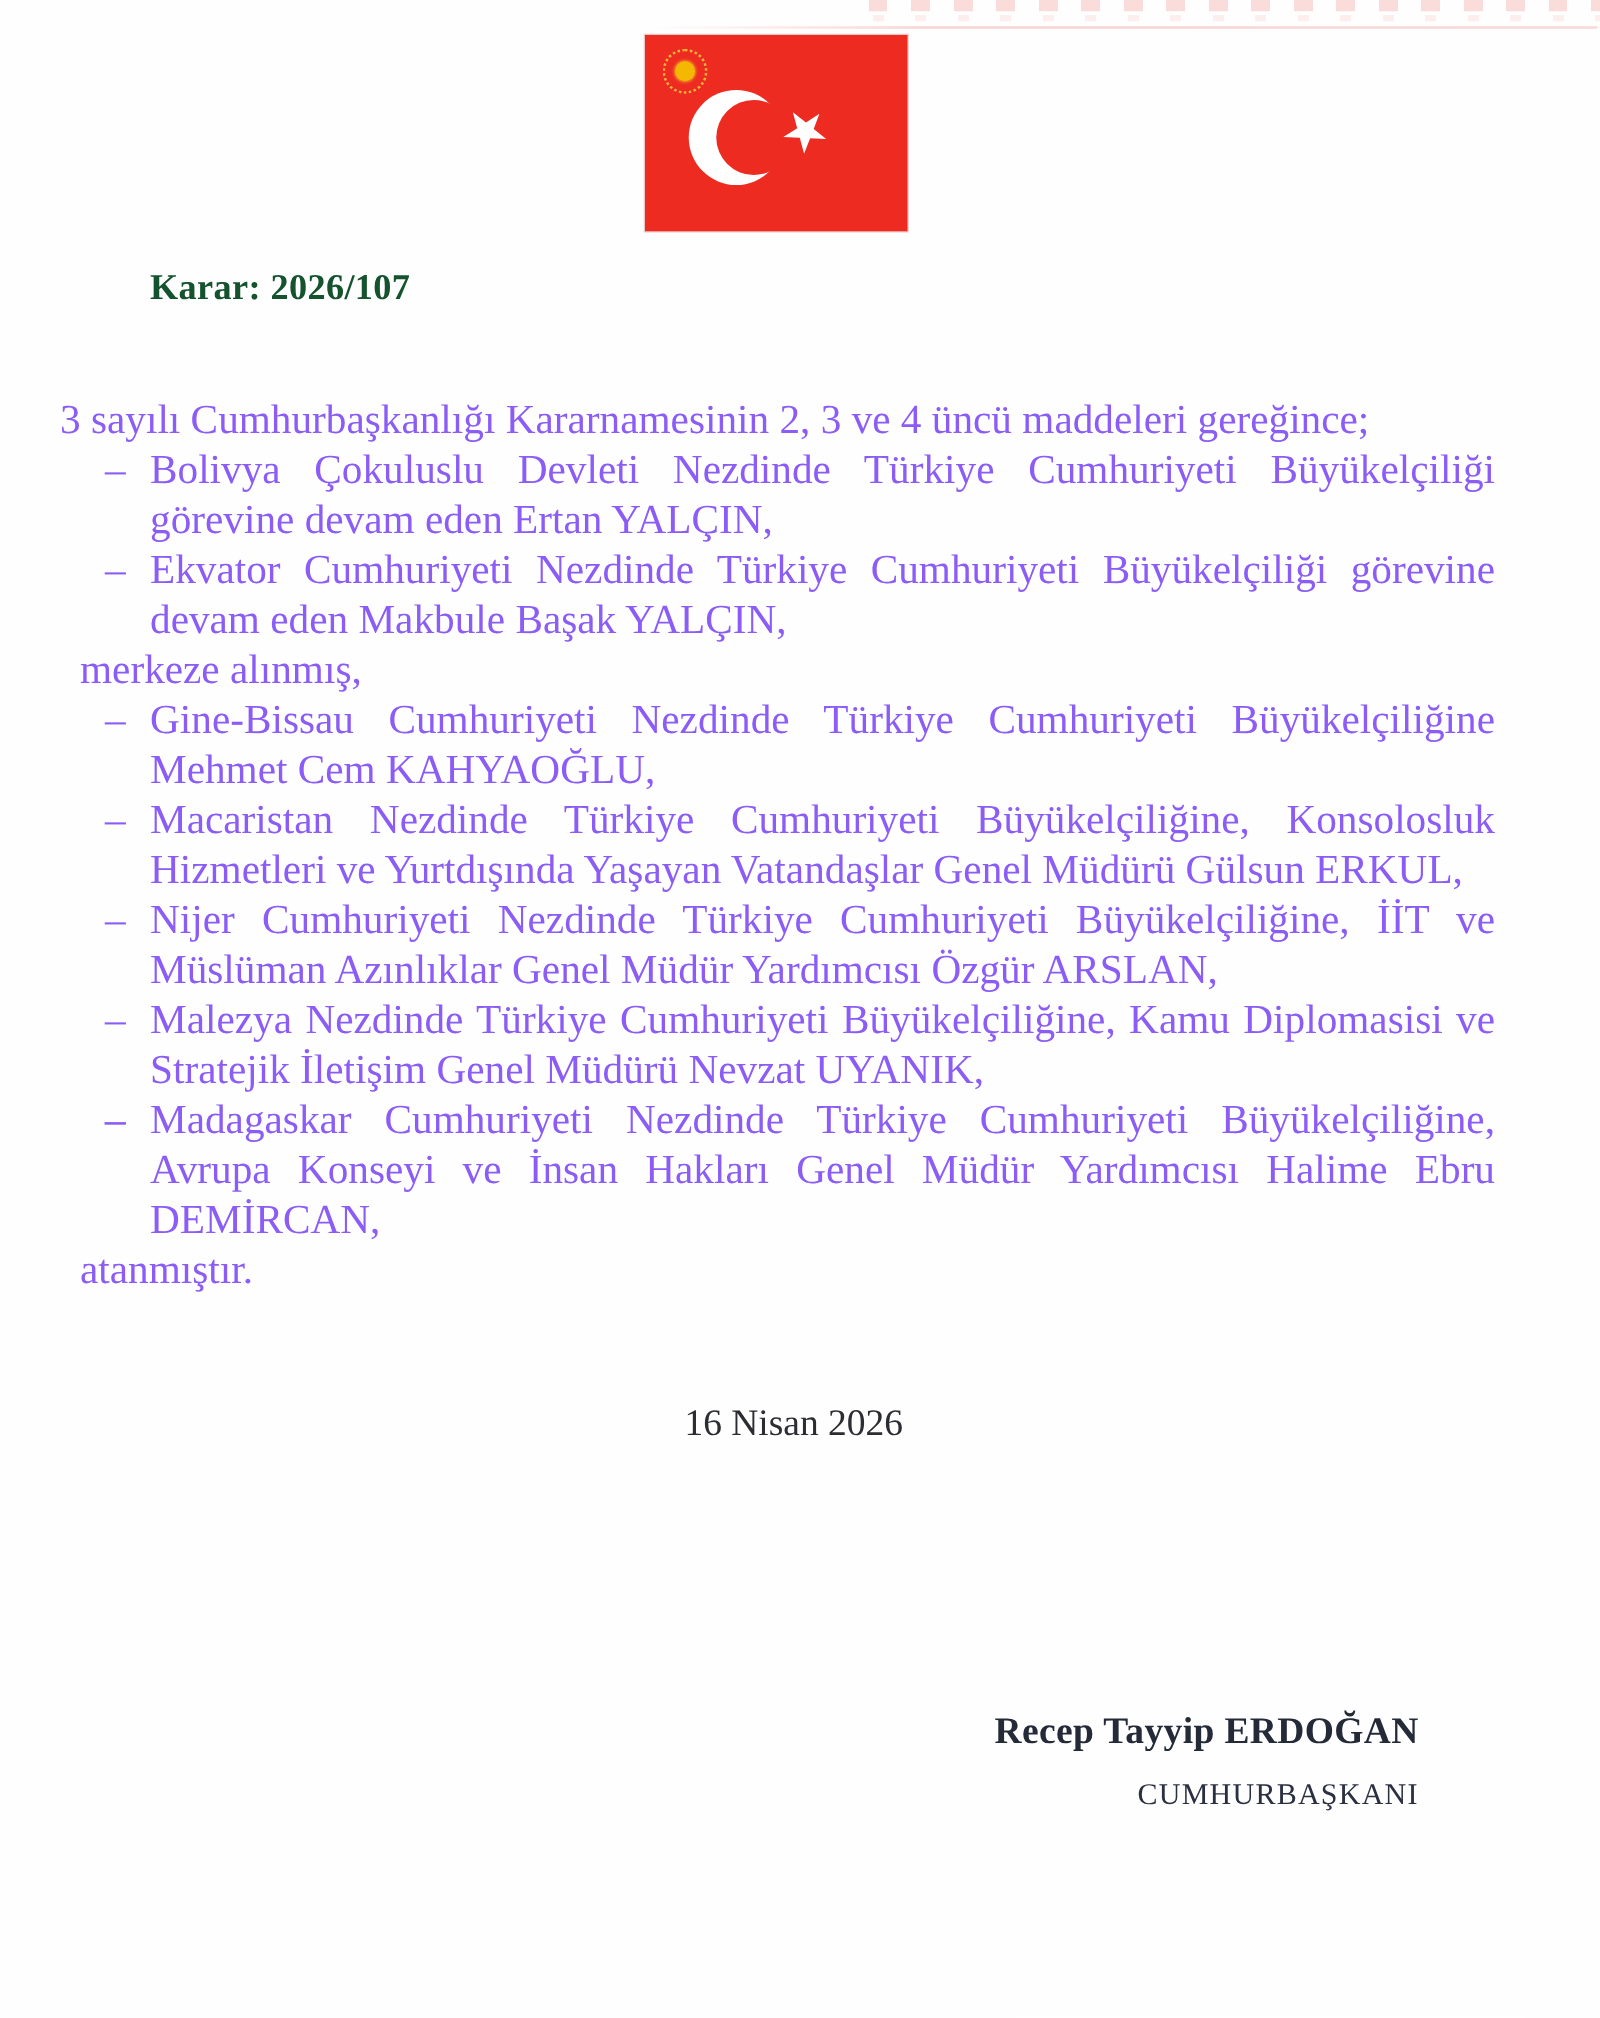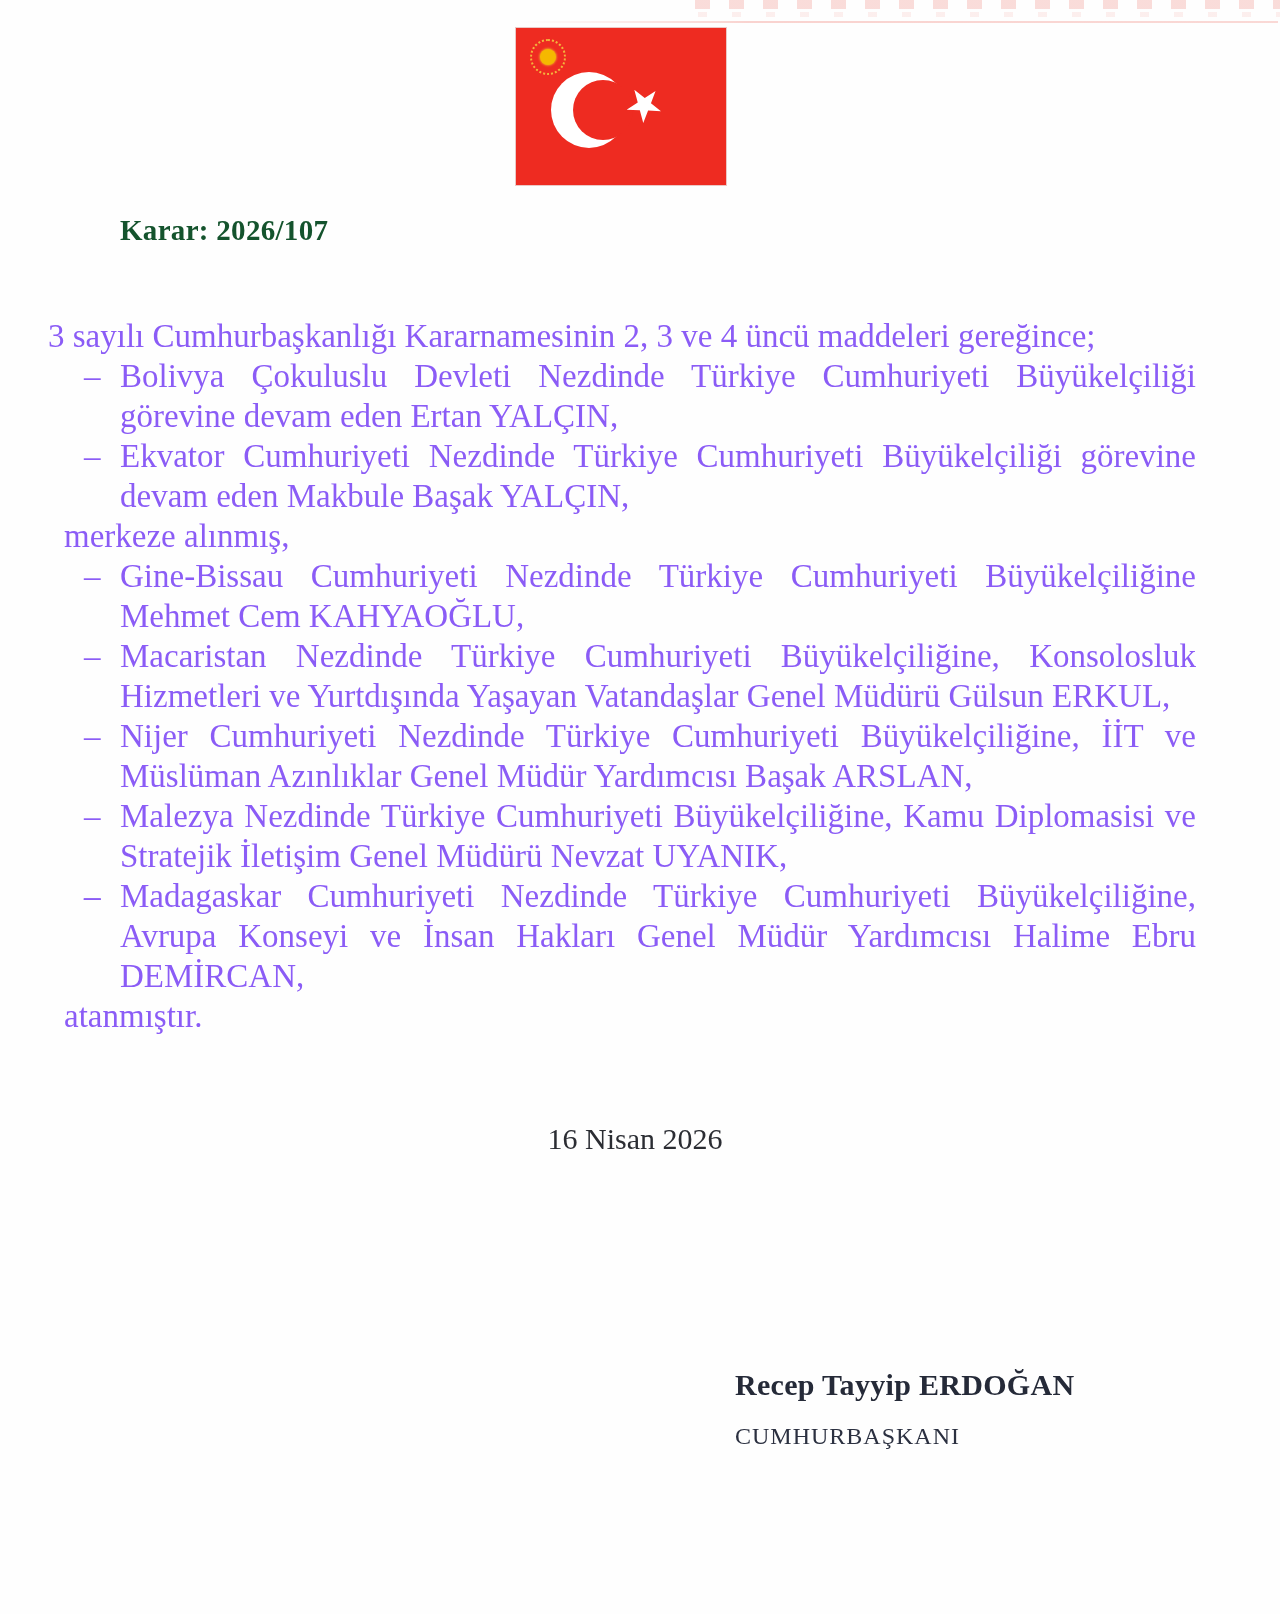--- a/index.html
+++ b/index.html
@@ -75,21 +75,21 @@
   .li .dash{position:absolute;left:36px;top:0;}
   .flush{margin-left:16px;}
 
   .date-line{
     position:absolute;left:0;top:1122px;width:1270px;
     text-align:center;font-size:30px;color:#2b2d33;
   }
 
   
   .signature{
-    position:absolute;left:735px;top:1368px;width:400px;text-align:left;
+    position:absolute;left:735px;top:1368px;width:400px;text-align:right;
   }
   .sig-name{font-size:30px;font-weight:bold;color:#252a38;letter-spacing:.3px;}
   .sig-title{font-size:24px;color:#2b3040;margin-top:21px;letter-spacing:1px;}
 </style>
 </head>
 <body>
 
 <div class="page">
 
   <div class="wm-strip"></div>
@@ -124,21 +124,21 @@
     <div class="li">
       <span class="dash">–</span>
       <span>Gine-Bissau Cumhuriyeti Nezdinde Türkiye Cumhuriyeti Büyükelçiliğine Mehmet Cem KAHYAOĞLU,</span>
     </div>
     <div class="li">
       <span class="dash">–</span>
       <span>Macaristan Nezdinde Türkiye Cumhuriyeti Büyükelçiliğine, Konsolosluk Hizmetleri ve Yurtdışında Yaşayan Vatandaşlar Genel Müdürü Gülsun ERKUL,</span>
     </div>
     <div class="li">
       <span class="dash">–</span>
-      <span>Nijer Cumhuriyeti Nezdinde Türkiye Cumhuriyeti Büyükelçiliğine, İİT ve Müslüman Azınlıklar Genel Müdür Yardımcısı Başak ARSLAN,</span>
+      <span>Nijer Cumhuriyeti Nezdinde Türkiye Cumhuriyeti Büyükelçiliğine, İİT ve Müslüman Azınlıklar Genel Müdür Yardımcısı Özgür ARSLAN,</span>
     </div>
     <div class="li">
       <span class="dash">–</span>
       <span>Malezya Nezdinde Türkiye Cumhuriyeti Büyükelçiliğine, Kamu Diplomasisi ve Stratejik İletişim Genel Müdürü Nevzat UYANIK,</span>
     </div>
     <div class="li">
       <span class="dash">–</span>
     </div>
     <div class="li">
       <span class="dash">–</span>

